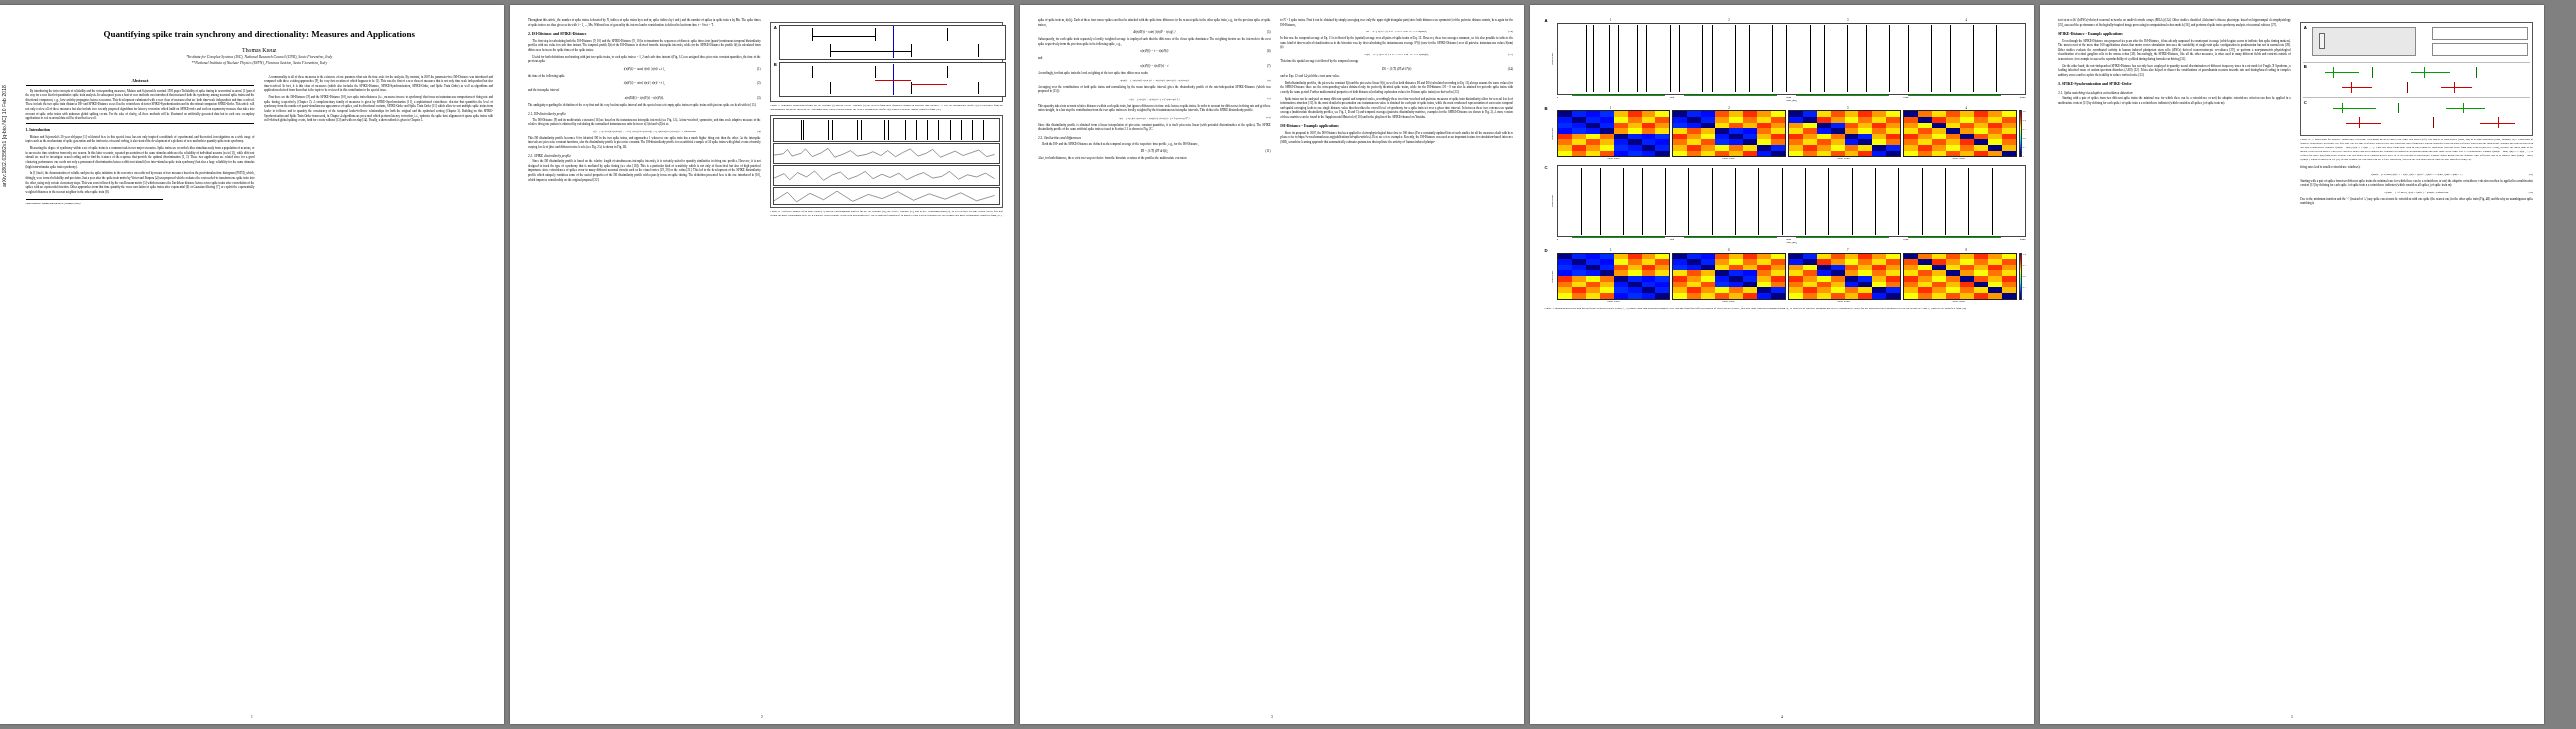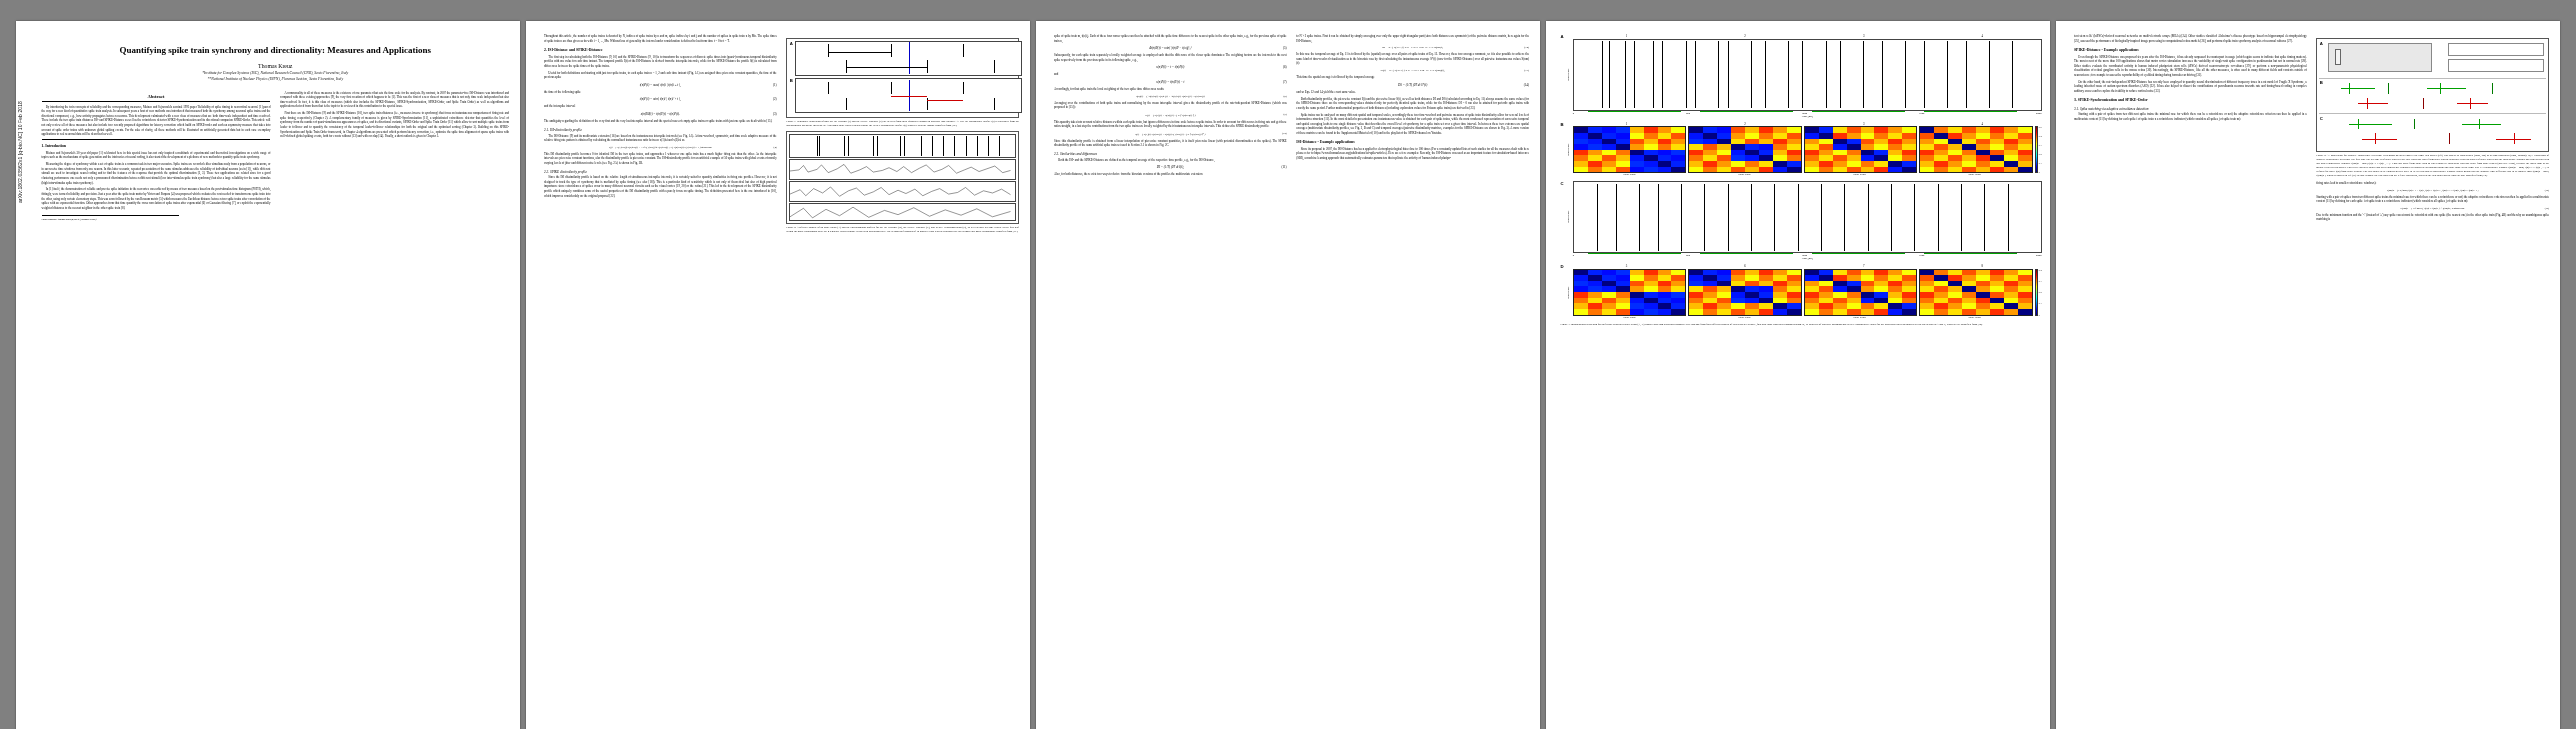--- a/index.html
+++ b/index.html
@@ -11,21 +11,21 @@
     overflow: hidden;
   }
   .viewer {
     position: relative;
     width: 2576px; height: 729px;
     background: #808080;
     display: flex;
     flex-direction: row;
     align-items: flex-start;
     justify-content: flex-start;
-    padding: 16px;
+    padding: 0;
   }
   .page {
     position: relative;
     background: #ffffff;
     height: 719px;
     margin-top: 4.9px;
     margin-right: 6px;
     box-shadow: 0 0 1.8px rgba(0,0,0,0.5);
     overflow: hidden;
     flex: 0 0 auto;

